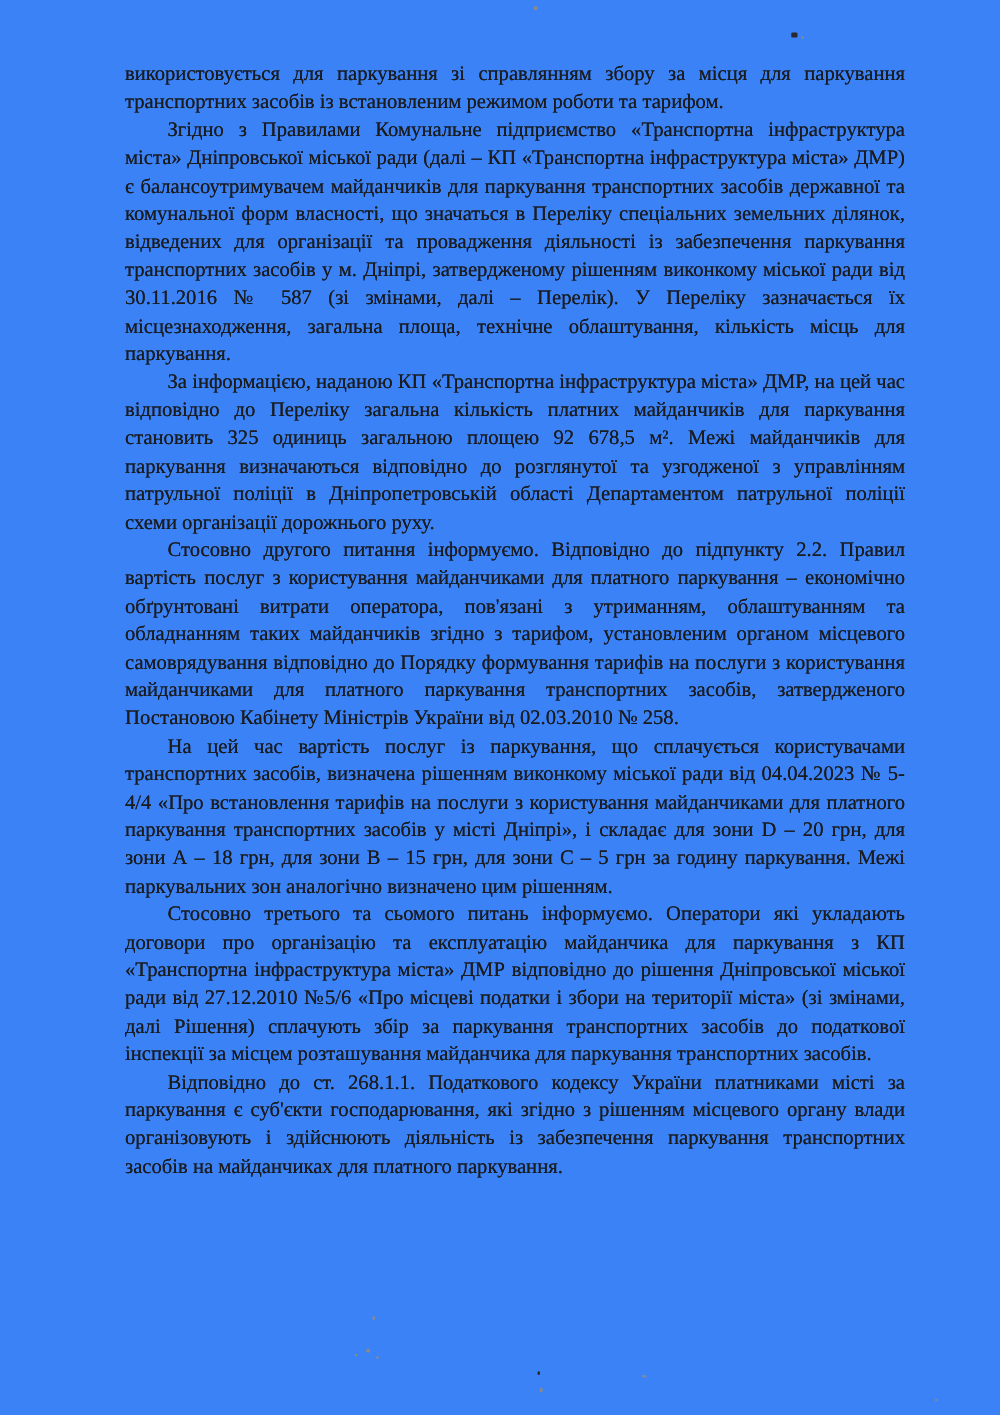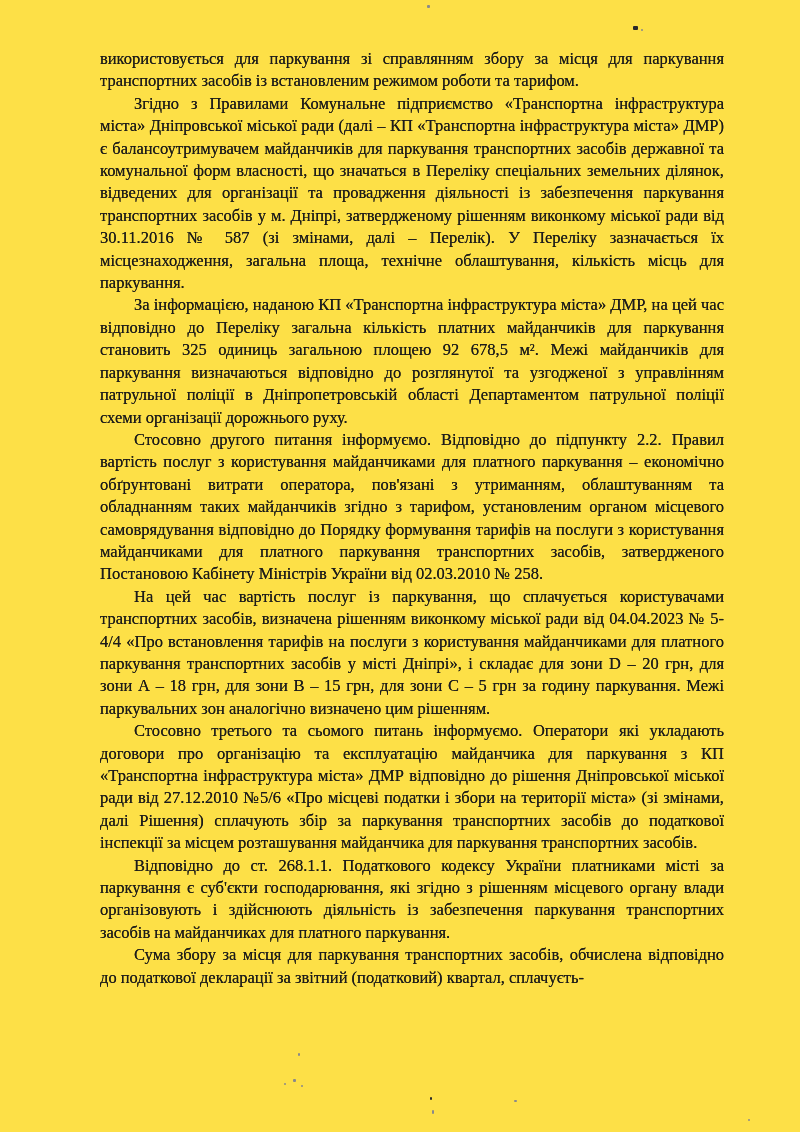--- a/index.html
+++ b/index.html
@@ -4,21 +4,21 @@
 <style>
   html, body {
     margin: 0;
     padding: 0;
     background: #ffffff;
   }
   .page {
     position: relative;
     width: 800px;
     height: 1132px;
-    background: #fde047;
+    background: #3b82f6;
     overflow: hidden;
     font-family: "Liberation Serif", "DejaVu Serif", serif;
   }
   .text-block {
     position: absolute;
     left: 100px;
     top: 48px;
     width: 624px;
     color: #1c1c1c;
     font-size: 16.5px;
@@ -59,16 +59,15 @@
   <div class="speck faint" style="left:748px; top:1119px; width:2px; height:2px;"></div>
 
   <div class="text-block">
     <p class="no-indent">використовується для паркування зі справлянням збору за місця для паркування транспортних засобів із встановленим режимом роботи та тарифом.</p>
     <p>Згідно з Правилами Комунальне підприємство «Транспортна інфраструктура міста» Дніпровської міської ради (далі – КП «Транспортна інфраструктура міста» ДМР) є балансоутримувачем майданчиків для паркування транспортних засобів державної та комунальної форм власності, що значаться в Переліку спеціальних земельних ділянок, відведених для організації та провадження діяльності із забезпечення паркування транспортних засобів у м. Дніпрі, затвердженому рішенням виконкому міської ради від 30.11.2016 № 587 (зі змінами, далі – Перелік). У Переліку зазначається їх місцезнаходження, загальна площа, технічне облаштування, кількість місць для паркування.</p>
     <p>За інформацією, наданою КП «Транспортна інфраструктура міста» ДМР, на цей час відповідно до Переліку загальна кількість платних майданчиків для паркування становить 325 одиниць загальною площею 92 678,5 м². Межі майданчиків для паркування визначаються відповідно до розглянутої та узгодженої з управлінням патрульної поліції в Дніпропетровській області Департаментом патрульної поліції схеми організації дорожнього руху.</p>
     <p>Стосовно другого питання інформуємо. Відповідно до підпункту 2.2. Правил вартість послуг з користування майданчиками для платного паркування – економічно обґрунтовані витрати оператора, пов'язані з утриманням, облаштуванням та обладнанням таких майданчиків згідно з тарифом, установленим органом місцевого самоврядування відповідно до Порядку формування тарифів на послуги з користування майданчиками для платного паркування транспортних засобів, затвердженого Постановою Кабінету Міністрів України від 02.03.2010 № 258.</p>
     <p>На цей час вартість послуг із паркування, що сплачується користувачами транспортних засобів, визначена рішенням виконкому міської ради від 04.04.2023 № 5-4/4 «Про встановлення тарифів на послуги з користування майданчиками для платного паркування транспортних засобів у місті Дніпрі», і складає для зони D – 20 грн, для зони А – 18 грн, для зони В – 15 грн, для зони С – 5 грн за годину паркування. Межі паркувальних зон аналогічно визначено цим рішенням.</p>
     <p>Стосовно третього та сьомого питань інформуємо. Оператори які укладають договори про організацію та експлуатацію майданчика для паркування з КП «Транспортна інфраструктура міста» ДМР відповідно до рішення Дніпровської міської ради від 27.12.2010 №5/6 «Про місцеві податки і збори на території міста» (зі змінами, далі  Рішення) сплачують збір за паркування транспортних засобів до податкової інспекції за місцем розташування майданчика для паркування транспортних засобів.</p>
     <p>Відповідно до ст. 268.1.1. Податкового кодексу України платниками місті за паркування є суб'єкти господарювання, які згідно з рішенням місцевого органу влади організовують і здійснюють діяльність із забезпечення паркування транспортних засобів на майданчиках для платного паркування.</p>
-    <p>Сума збору за місця для паркування транспортних засобів, обчислена відповідно до податкової декларації за звітний (податковий) квартал, сплачуєть-</p>
   </div>
 
 </div>
 
 </body></html>

